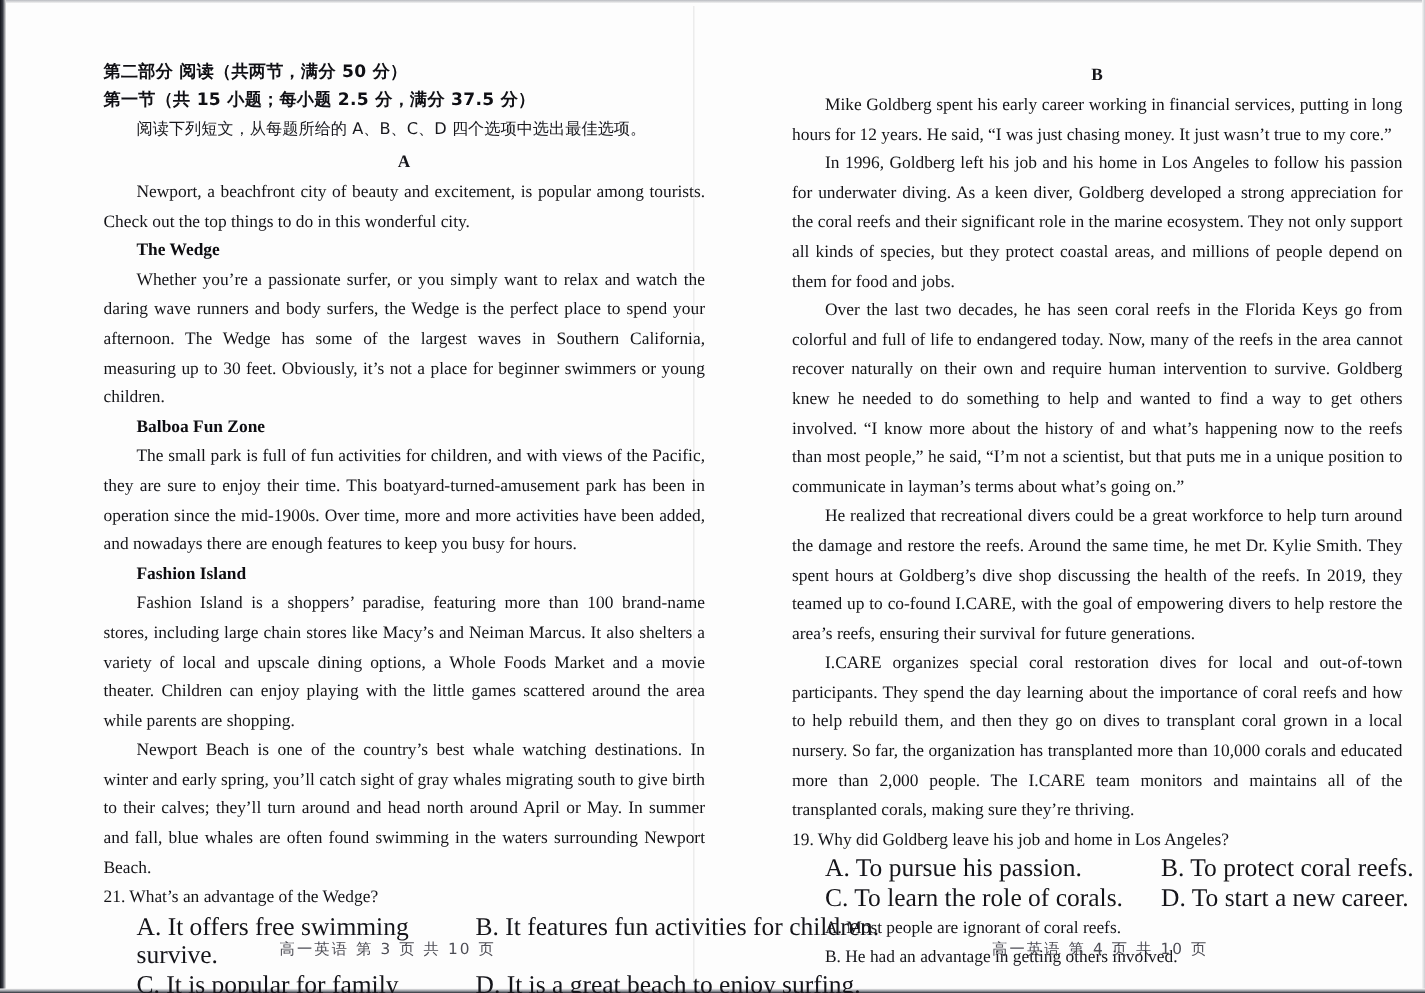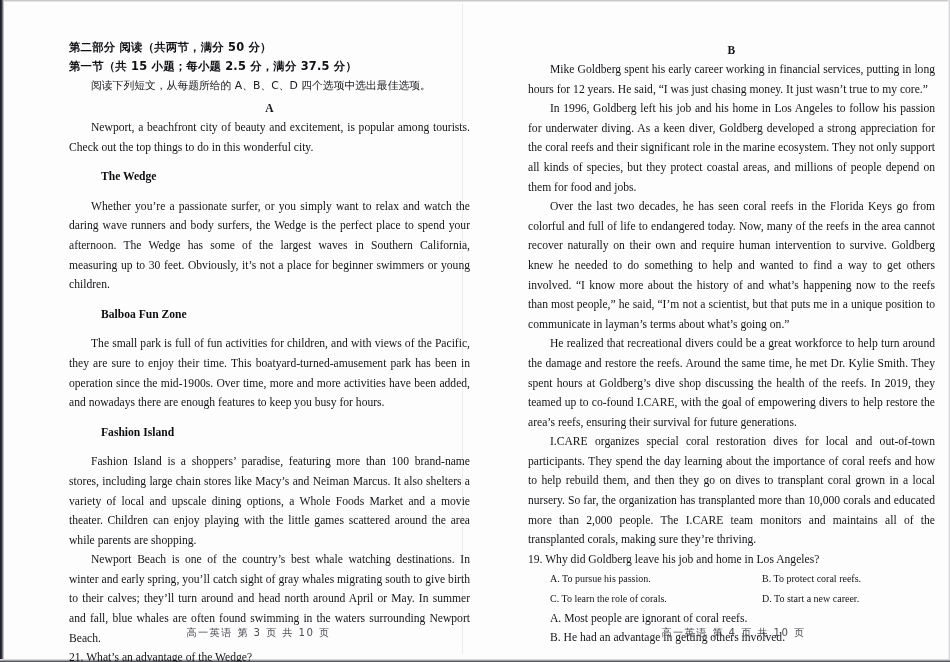--- a/index.html
+++ b/index.html
@@ -96,35 +96,36 @@
     text-align: justify;
     text-indent: 22px;
     margin: 0;
     hyphens: none;
     color: #141418;
   }
   .sub-head {
     font-size: 11.6px;
     line-height: 19.6px;
     font-weight: bold;
-    margin: 10px;
+    margin: 0;
     text-indent: 22px;
     color: #0e0e12;
   }
   .q-stem {
     font-size: 11.6px;
     line-height: 19.6px;
     margin: 0;
     color: #141418;
   }
   .opt-row {
     display: flex;
-    font-size: 10px;
+    font-size: 17px;
     line-height: 19.6px;
     padding-left: 22px;
+    gap: 12px;
   }
   .opt-row .opt {
     width: 214px;
     box-sizing: border-box;
     flex: 0 0 auto;
   }
   .opt-row .opt.wide { width: auto; }
   .opt-single {
     font-size: 11.6px;
     line-height: 19.6px;

